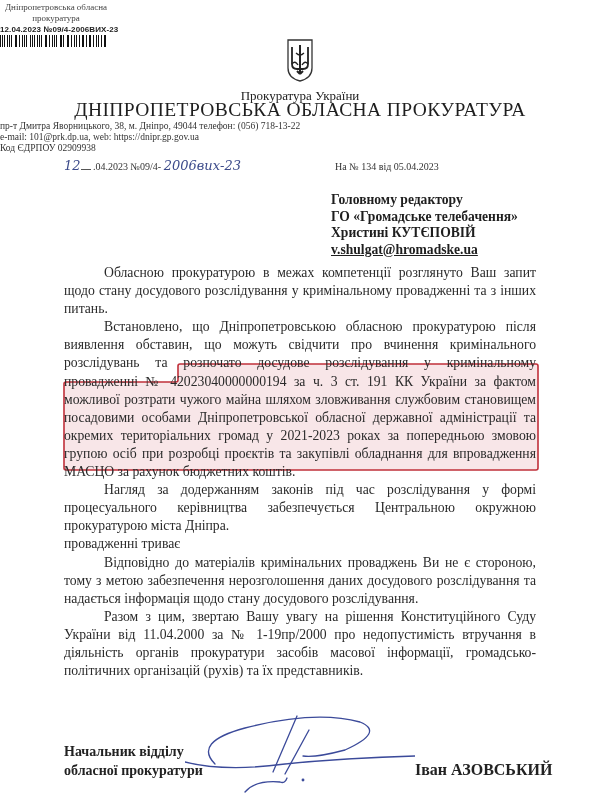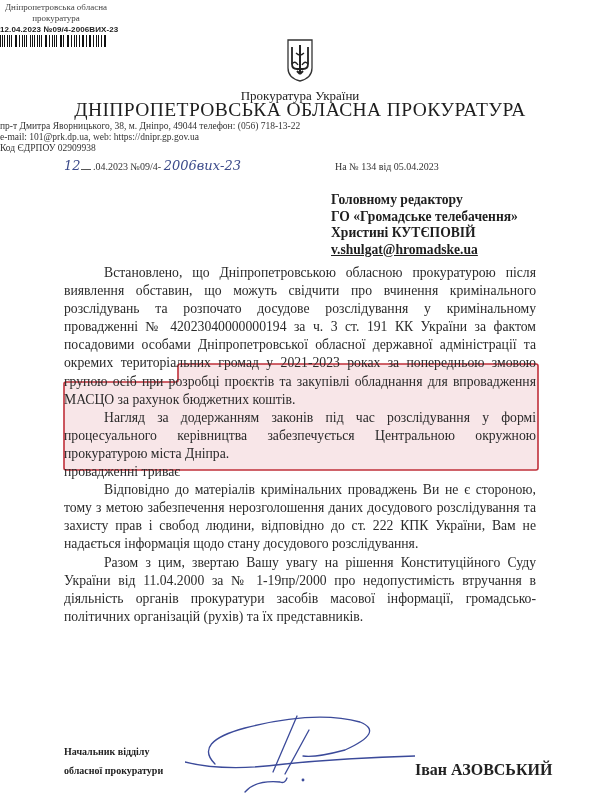--- a/index.html
+++ b/index.html
@@ -23,21 +23,21 @@
   .ref-line { top:160px; font-size:10px; color:#333; }
   .handwrite { font-family:"DejaVu Serif", serif; font-style:italic; color:#3b4a8a; font-size:13px; }
 
   .addressee { left:331px; top:192px; font-weight:bold; font-size:13.6px; line-height:16.5px; color:#1e1e1e; }
   .addressee .email { text-decoration:underline; font-weight:bold; color:#1e1e1e; }
 
   .body { left:64px; width:472px; font-size:13.7px; line-height:18.1px; text-align:justify; color:#2a2a2a; }
   .line { display:block; text-align:justify; text-align-last:justify; white-space:nowrap; }
   .line.last { text-align-last:left; }
 
-  .sign-left { left:64px; top:742px; font-weight:bold; font-size:10px; line-height:19px; color:#222; }
+  .sign-left { left:64px; top:742px; font-weight:bold; font-size:14px; line-height:19px; color:#222; }
   .sign-right { left:415px; top:761px; font-weight:bold; font-size:16px; color:#222; }
   .signature { left:185px; top:712px; width:230px; height:82px; }
 </style>
 </head>
 <body>
 
 <div class="abs stamp">
   <div>Дніпропетровська обласна</div>
   <div>прокуратура</div>
 </div>
@@ -117,41 +117,46 @@
   <div>Христині КУТЄПОВІЙ</div>
   <div class="email">v.shulgat@hromadske.ua</div>
 </div>
 
 <svg class="abs" style="left:62px; top:362px; width:478px; height:110px;" viewBox="0 0 478 110">
   <path d="M118 2 H474 Q476 2 476 4 V106 Q476 108 474 108 H4 Q2 108 2 106 V22 Q2 20 4 20 H114 Q116 20 116 18 V4 Q116 2 118 2 Z" fill="#f6dde0" fill-opacity="0.75" stroke="#c0303a" stroke-width="1.6"></path>
 </svg>
 
 <div class="abs body" style="top:264px;">
   <div>
+    <span class="line" style="padding-left:40px">Обласною прокуратурою в межах компетенції розглянуто Ваш запит</span>
+    <span class="line">щодо стану досудового розслідування у кримінальному провадженні та з інших</span>
+    <span class="line last">питань.</span>
+  </div>
+  <div>
     <span class="line" style="padding-left:40px">Встановлено, що Дніпропетровською обласною прокуратурою після</span>
     <span class="line">виявлення обставин, що можуть свідчити про вчинення кримінального</span>
     <span class="line">розслідувань та розпочато досудове розслідування у кримінальному</span>
     <span class="line">провадженні  № 42023040000000194  за ч. 3 ст. 191 КК України за фактом</span>
+    <span class="line">можливої розтрати чужого майна шляхом зловживання службовим становищем</span>
     <span class="line">посадовими особами Дніпропетровської обласної державної адміністрації та</span>
     <span class="line">окремих територіальних громад у 2021-2023 роках за попередньою змовою</span>
     <span class="line">групою осіб при розробці проєктів та закупівлі обладнання для впровадження</span>
     <span class="line last">МАСЦО за рахунок бюджетних коштів.</span>
   </div>
   <div>
     <span class="line" style="padding-left:40px">Нагляд за додержанням законів під час розслідування у формі</span>
     <span class="line">процесуального керівництва забезпечується Центральною окружною</span>
     <span class="line last">прокуратурою міста Дніпра.</span>
   </div>
   <div>
     <span class="line last">провадженні триває</span>
   </div>
   <div>
     <span class="line" style="padding-left:40px">Відповідно до матеріалів кримінальних проваджень Ви не є стороною,</span>
     <span class="line">тому з метою забезпечення нерозголошення даних досудового розслідування та</span>
-    <span class="line">захисту прав і свобод людини, відповідно до ст. 222 КПК України, Вам не</span>
     <span class="line last">надається інформація щодо стану досудового розслідування.</span>
   </div>
   <div>
     <span class="line" style="padding-left:40px">Разом з цим, звертаю Вашу увагу на рішення Конституційного Суду</span>
     <span class="line">України від 11.04.2000 за № 1-19пр/2000 про недопустимість втручання в</span>
     <span class="line">діяльність органів прокуратури засобів масової інформації, громадсько-</span>
     <span class="line last">політичних організацій (рухів) та їх представників.</span>
   </div>
 </div>
 

